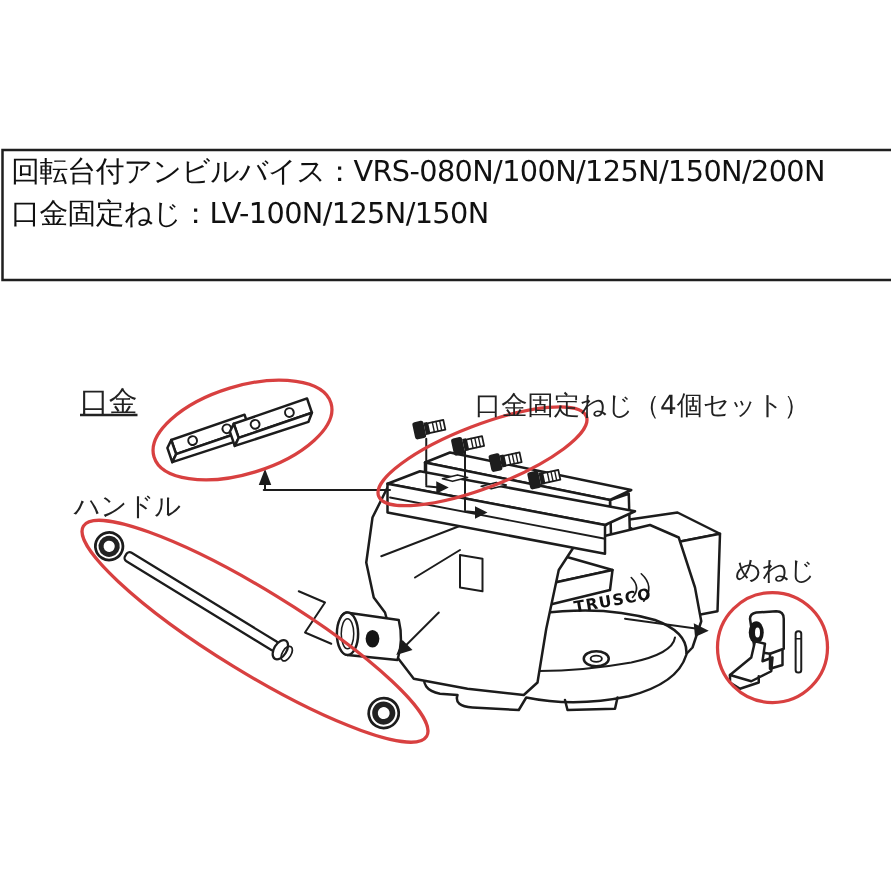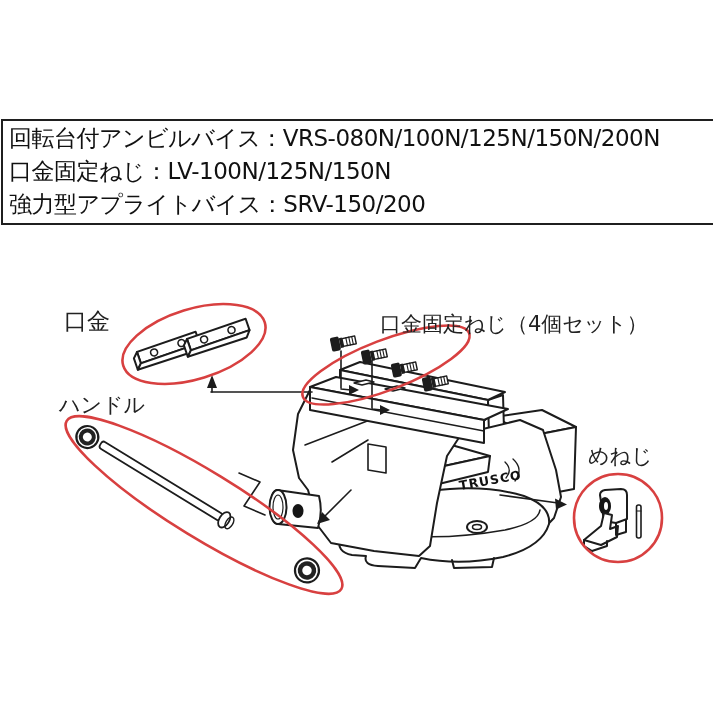--- a/index.html
+++ b/index.html
@@ -2,36 +2,35 @@
 <html><head>
 <meta charset="utf-8">
 <style>
   html,body{margin:0;padding:0;background:#ffffff;width:713px;height:713px;overflow:hidden;
             font-family:"DejaVu Sans","Liberation Sans",sans-serif;}
   .stage{position:absolute;left:0;top:0;width:713px;height:575px;background:#ffffff;}
   .info-box{position:absolute;left:1px;top:119px;width:703px;height:100px;
             border:2px solid #1f1f1f;background:#ffffff;padding:1px 6px;}
   .info-line{font-size:23px;line-height:33px;color:#111;white-space:nowrap;letter-spacing:-0.5px;}
   .part-label{position:absolute;color:#222;white-space:nowrap;}
-  .lbl-jaw{left:64px;top:306px;font-size:23px;}
+  .lbl-jaw{left:64px;top:306px;font-size:23px;text-decoration:underline;}
   .lbl-screws{left:380px;top:310px;font-size:21px;}
   .lbl-handle{left:59px;top:391px;font-size:21px;text-align:center;}
   .lbl-female{left:588px;top:442px;font-size:21px;}
   svg{position:absolute;left:0;top:0;}
   svg text{font-family:"DejaVu Sans","Liberation Sans",sans-serif;}
 </style>
 </head>
 <body>
 
 <div class="stage">
 
   <div class="info-box">
     <div class="info-line">回転台付アンビルバイス：VRS-080N/100N/125N/150N/200N</div>
     <div class="info-line">口金固定ねじ：LV-100N/125N/150N</div>
-    <div class="info-line">強力型アプライトバイス：SRV-150/200</div>
   </div>
 
   <svg width="713" height="713" viewBox="0 0 713 713">
 
     <g stroke="#1c1c1c" stroke-width="2" fill="none" stroke-linejoin="round" stroke-linecap="round">
 
       <g>
         <path fill="#fff" d="M494,417 L542,410 L576,427 L530,436 Z"></path>
         <path fill="#fff" d="M530,436 L576,427 L574,489 L532,497 Z"></path>
         <path fill="#fff" d="M494,417 L530,436 L532,497 L497,479 Z"></path>

